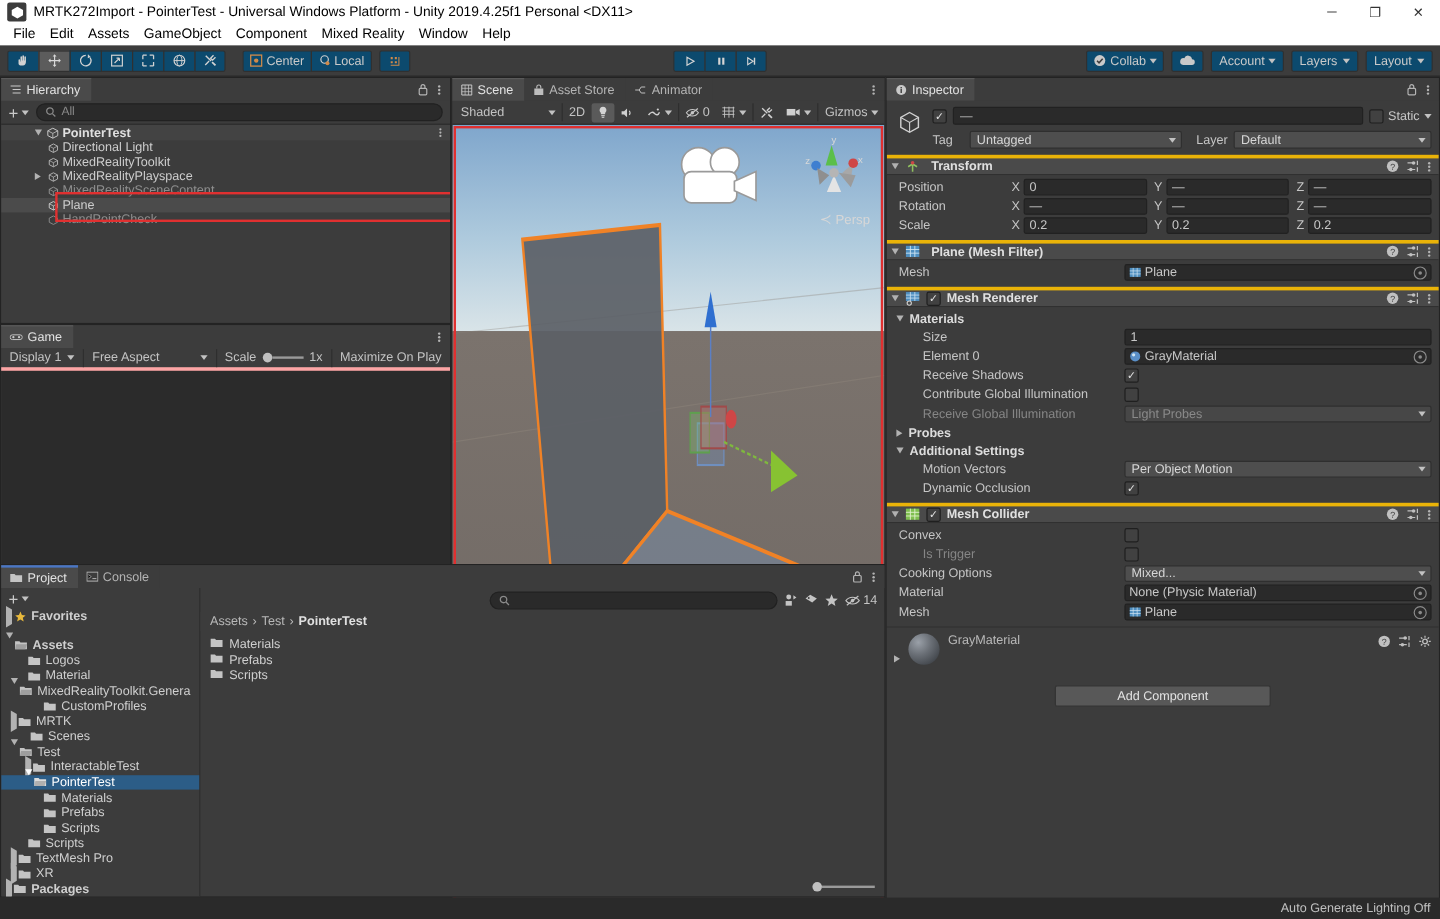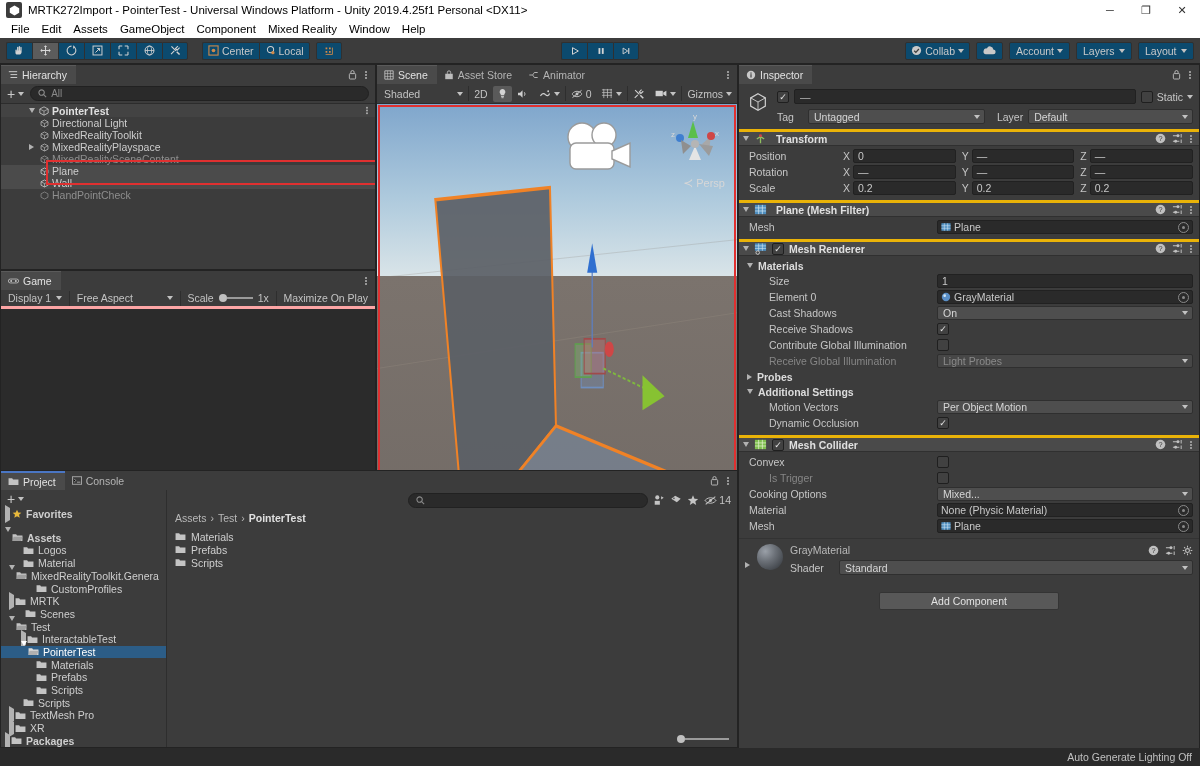--- a/index.html
+++ b/index.html
@@ -484,30 +484,20 @@
               <span style="width:37px;flex:0 0 37px"></span>
               <span class="go-icon">
                 <svg width="9" height="9" viewBox="0 0 12 12">
                     <polygon points="6,1.3 10.6,3.7 10.6,8.3 6,10.7 1.4,8.3 1.4,3.7" fill="none" stroke="#d2d2d2" stroke-width="1"></polygon>
                     <path d="M1.4 3.7L6 6.1l4.6-2.4M6 6.1v4.6" stroke="#d2d2d2" stroke-width="0.8" fill="none"></path>
                   </svg>
               </span>
               <span>Plane</span>
             </div>
 
-            <div class="hrow sel">
-              <span style="width:37px;flex:0 0 37px"></span>
-              <span class="go-icon">
-                <svg width="9" height="9" viewBox="0 0 12 12">
-                    <polygon points="6,1.3 10.6,3.7 10.6,8.3 6,10.7 1.4,8.3 1.4,3.7" fill="none" stroke="#d2d2d2" stroke-width="1"></polygon>
-                    <path d="M1.4 3.7L6 6.1l4.6-2.4M6 6.1v4.6" stroke="#d2d2d2" stroke-width="0.8" fill="none"></path>
-                  </svg>
-              </span>
-              <span>Wall</span>
-            </div>
 
             <div class="hrow dim">
               <span style="width:37px;flex:0 0 37px"></span>
               <span class="go-icon">
                 <svg width="9" height="9" viewBox="0 0 12 12">
                     <polygon points="6,1.3 10.6,3.7 10.6,8.3 6,10.7 1.4,8.3 1.4,3.7" fill="none" stroke="#8e8e8e" stroke-width="1"></polygon>
                   </svg>
               </span>
               <span>HandPointCheck</span>
             </div>
@@ -969,27 +959,20 @@
                     <circle cx="4.4" cy="4.4" r="1.6" fill="#cfe4f2"></circle>
                   </svg>
                 <span>GrayMaterial</span>
                 <span class="pick">
                     <i></i>
                   </span>
               </div>
             </div>
 
             <div class="prow">
-              <span class="plabel indent2">Cast Shadows</span>
-              <div class="dd ddfield">
-                <span>On</span>
-                <span class="caret"></span>
-              </div>
-            </div>
-            <div class="prow">
               <span class="plabel indent2">Receive Shadows</span>
               <span class="cb">✓</span>
             </div>
             <div class="prow">
               <span class="plabel indent2">Contribute Global Illumination</span>
               <span class="cb off">✓</span>
             </div>
             <div class="prow">
               <span class="plabel indent2 dim">Receive Global Illumination</span>
               <div class="dd ddfield dim">
@@ -1099,27 +1082,20 @@
                       <path d="M1 3h7M1 9h7M10 1v4M10 7v4" stroke="#c0c0c0" stroke-width="1.1"></path>
                       <circle cx="6.5" cy="3" r="1.6" fill="#c0c0c0"></circle>
                       <circle cx="4" cy="9" r="1.6" fill="#c0c0c0"></circle>
                     </svg>
                   <svg width="11" height="11" viewBox="0 0 12 12">
                       <circle cx="6" cy="6" r="2.1" fill="none" stroke="#c0c0c0" stroke-width="1.2"></circle>
                       <path d="M6 0.8v1.8M6 9.4v1.8M0.8 6h1.8M9.4 6h1.8M2.3 2.3l1.3 1.3M8.4 8.4l1.3 1.3M9.7 2.3L8.4 3.6M3.6 8.4L2.3 9.7" stroke="#c0c0c0" stroke-width="1.1"></path>
                     </svg>
                 </span>
               </div>
-              <div class="row">
-                <span class="lbl" style="width:44px">Shader</span>
-                <div class="dd" style="flex:1 1 auto">
-                  <span>Standard</span>
-                  <span class="caret"></span>
-                </div>
-              </div>
             </div>
           </div>
 
           <div class="addcomp-wrap">
             <div class="addcomp">Add Component</div>
           </div>
 
         </div>
       </div>
     </div>

